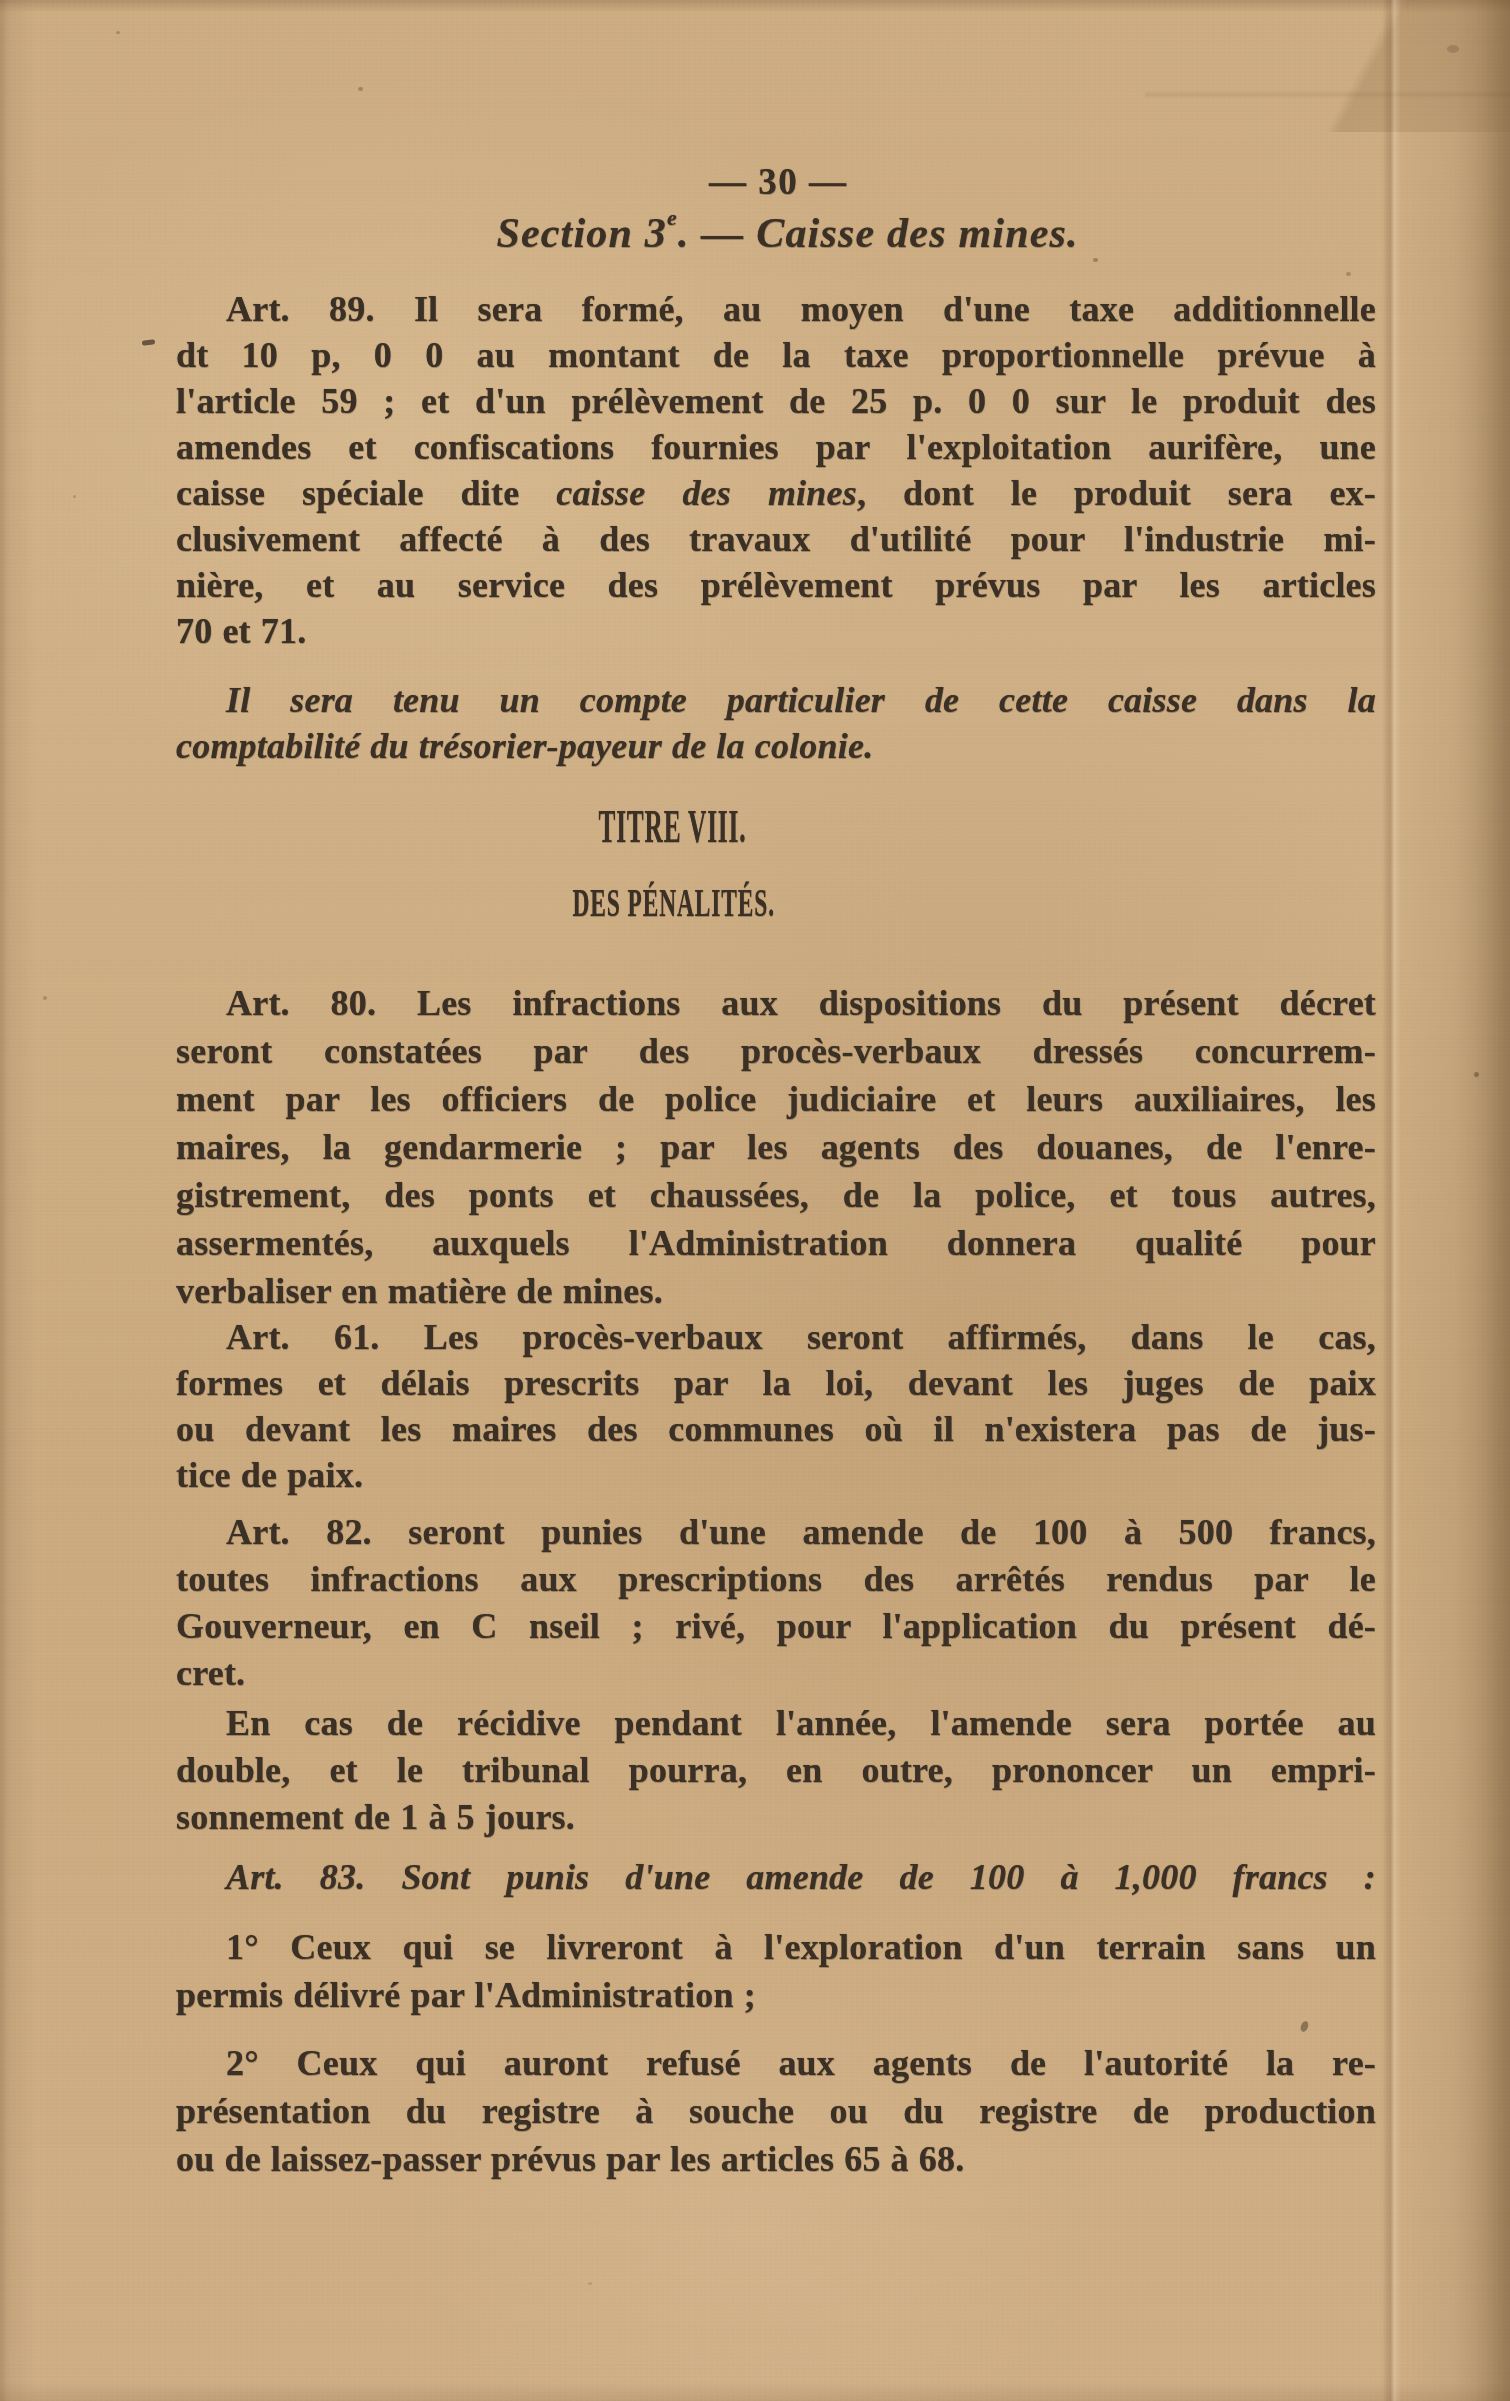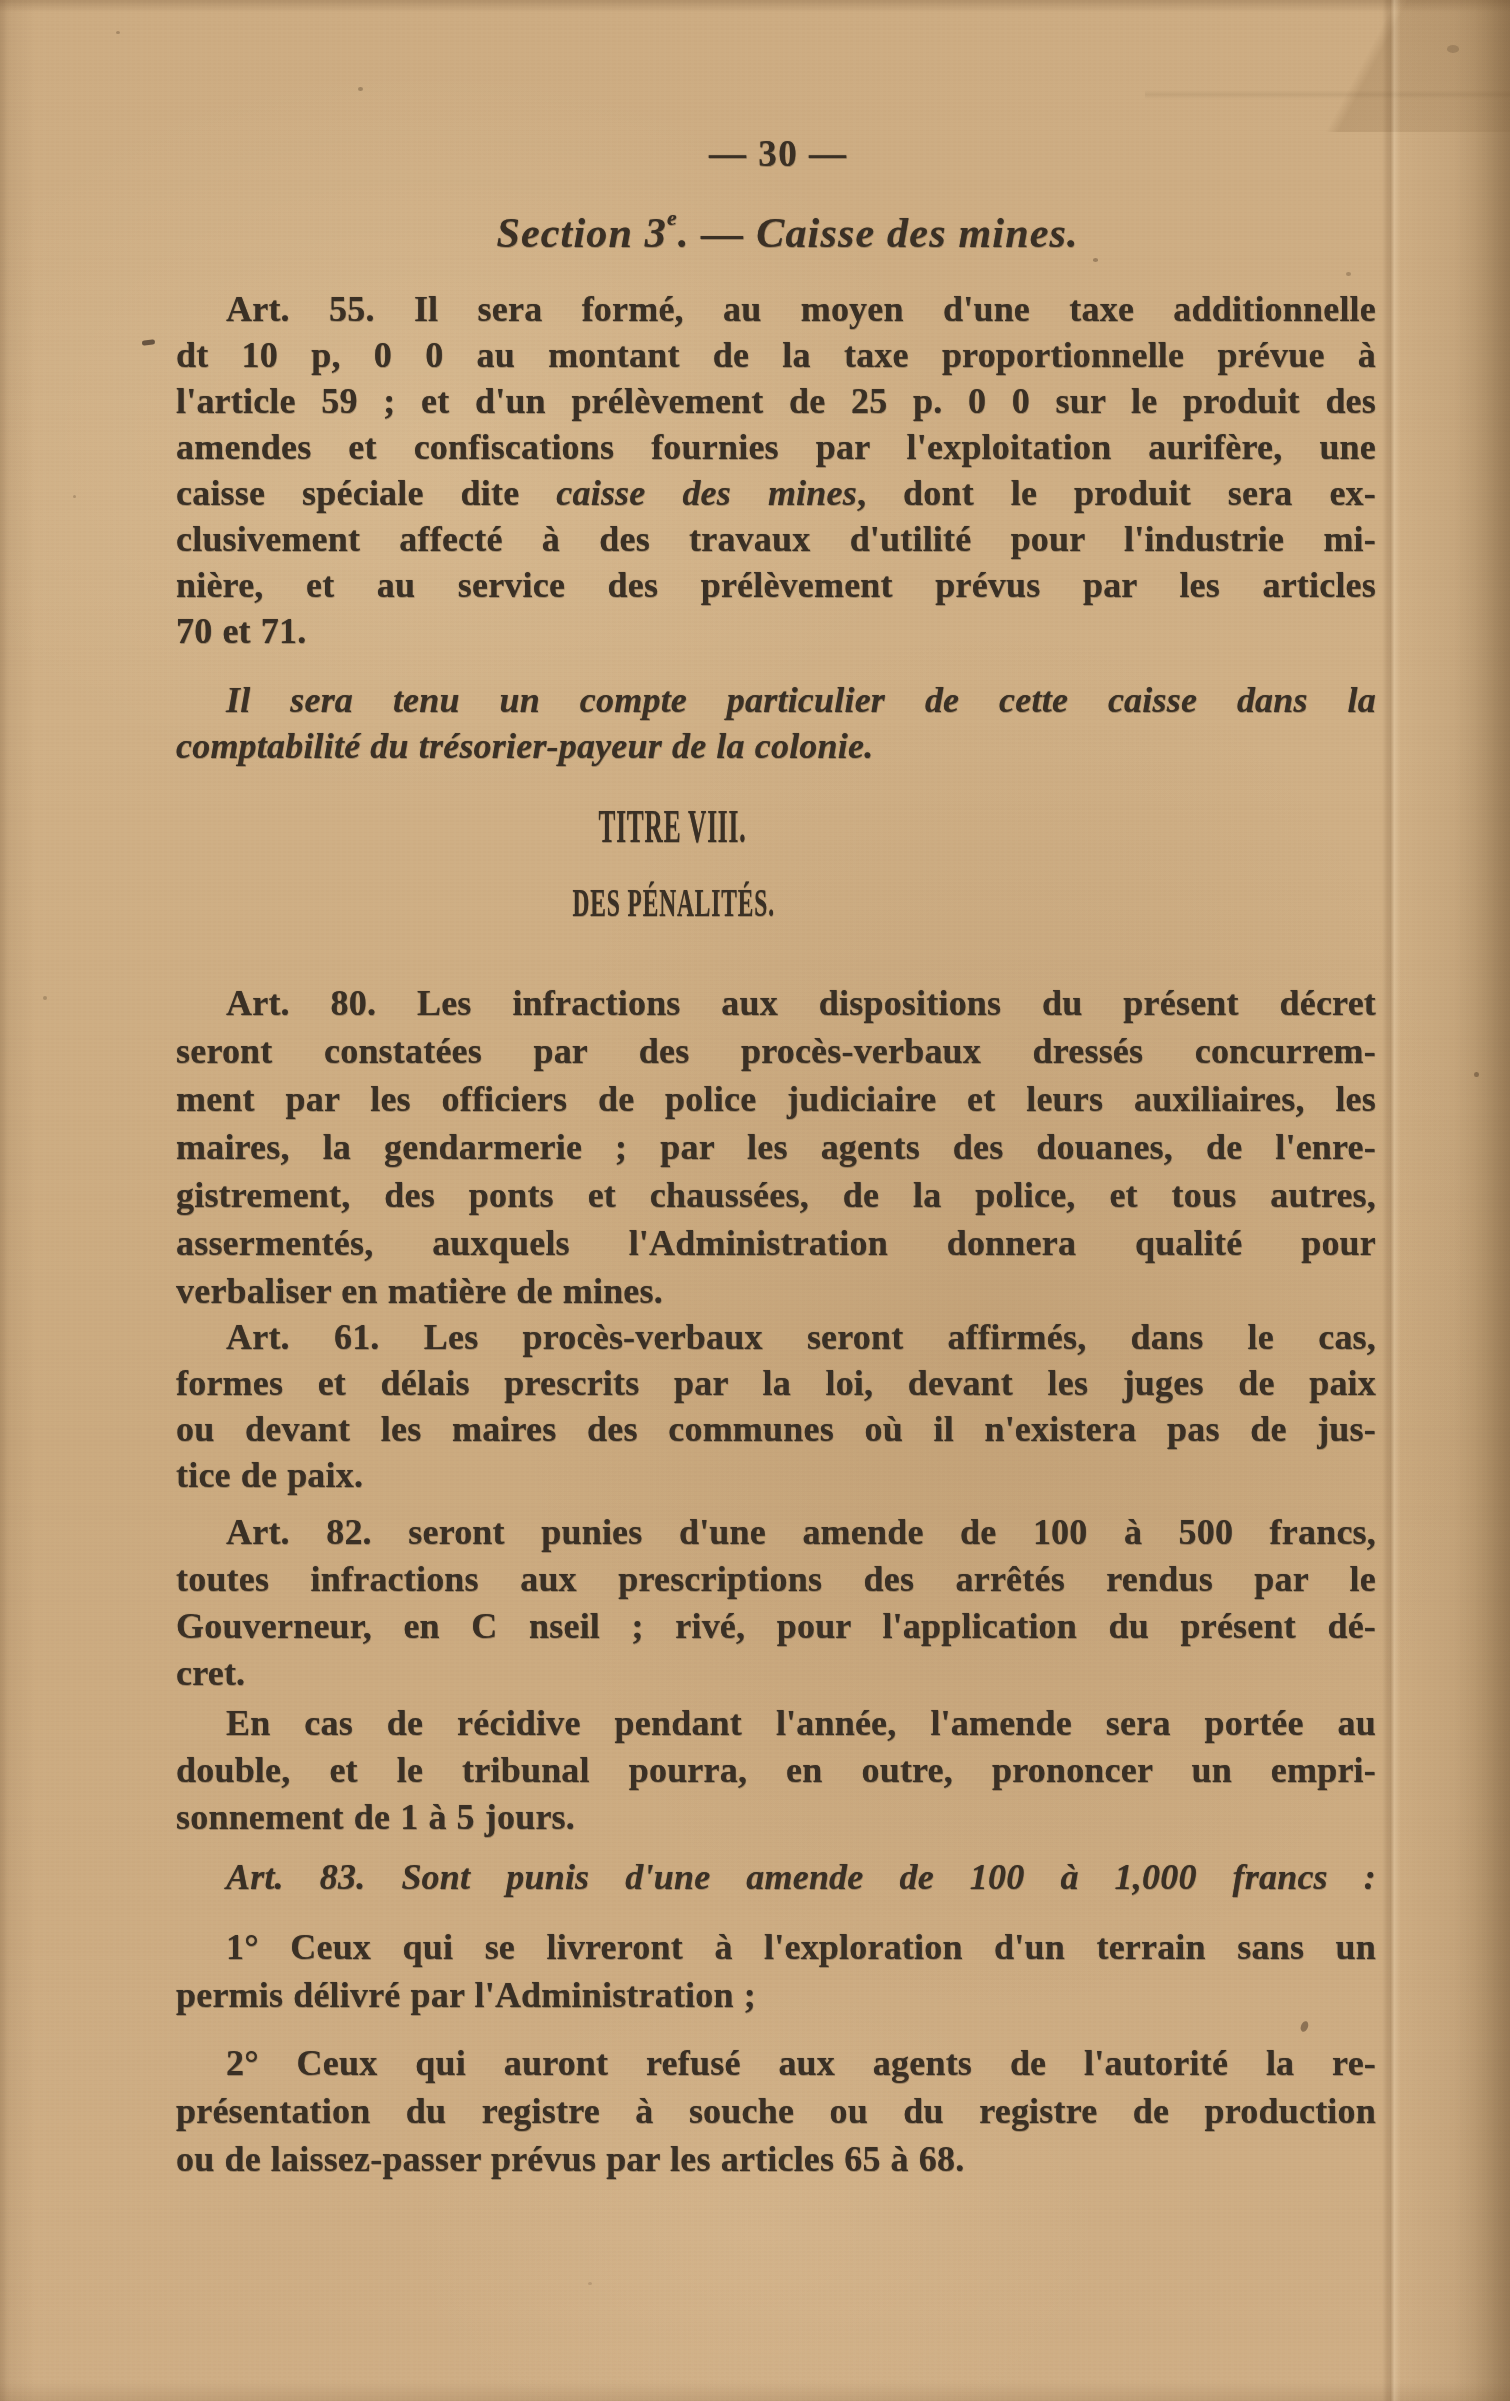--- a/index.html
+++ b/index.html
@@ -54,21 +54,21 @@
     color:#3a3025;font-weight:bold;
     text-shadow:0 0 1px rgba(56,44,30,.55), 0.5px 0.5px 0.5px rgba(56,44,30,.28);
   }
   .block{position:absolute;left:0;right:0;}
   .para{font-size:36px;letter-spacing:0.2px;word-spacing:0.8px;}
   .line{text-align:justify;text-align-last:justify;}
   .line.last{text-align-last:left;}
   .line.first{text-indent:50px;}
   .line.stretch{text-align-last:justify;}
   .center{text-align:center;}
-  .pagenum{font-size:37px;line-height:43px;letter-spacing:1.5px;}
+  .pagenum{font-size:37px;line-height:43px;letter-spacing:1.5px;margin-top:28px;}
   .sectitle{font-style:italic;font-size:42px;line-height:48px;letter-spacing:1.2px;}
   .sectitle sup{font-size:.52em;vertical-align:21.7px;line-height:0;}
   .titre span{display:inline-block;font-size:46px;line-height:50px;transform:scaleX(.55);letter-spacing:1.5px;}
   .penalites span{display:inline-block;font-size:39px;line-height:42px;transform:scaleX(.60);letter-spacing:1.5px;}
   i{font-style:italic;}
 </style>
 </head>
 <body>
 
 <div class="paper"></div>
@@ -89,21 +89,21 @@
 <div class="speck" style="left:851px;top:1731px;width:3.9px;height:3.1px;opacity:.25"></div>
 <div class="speck" style="left:1301px;top:2021px;width:7px;height:10.8px;opacity:.5;transform:rotate(20deg)"></div>
 <div class="speck" style="left:1447px;top:45px;width:11.6px;height:7.7px;opacity:.22"></div>
 <div class="speck" style="left:73px;top:495px;width:3.1px;height:3.1px;opacity:.25"></div>
 <div class="speck" style="left:588px;top:2282px;width:3.9px;height:3.1px;opacity:.18"></div>
 
 <div id="text-column">
     <div class="block center pagenum" style="top: 132px; left: 2.3px; right: -2.3px;"><span>— 30 —</span></div>
     <div class="block center sectitle" style="top: 209px; left: 11.6px; right: -11.6px;"><span>Section 3<sup>e</sup>. — Caisse des mines.</span></div>
     <div class="block para" style="top: 286px; line-height: 46px;">
-      <div class="line first">Art. 55. Il sera formé, au moyen d'une taxe additionnelle</div>
+      <div class="line first">Art. 89. Il sera formé, au moyen d'une taxe additionnelle</div>
       <div class="line">dt 10 p, 0 0 au montant de la taxe proportionnelle prévue à</div>
       <div class="line">l'article 59 ; et d'un prélèvement de 25 p. 0 0 sur le produit des</div>
       <div class="line">amendes et confiscations fournies par l'exploitation aurifère, une</div>
       <div class="line">caisse spéciale dite <i>caisse des mines</i>, dont le produit sera ex-</div>
       <div class="line">clusivement affecté à des travaux d'utilité pour l'industrie mi-</div>
       <div class="line">nière, et au service des prélèvement prévus par les articles</div>
       <div class="line last">70 et 71.</div>
     </div>
     <div class="block para" style="top: 677px; line-height: 46px; font-style: italic;">
       <div class="line first">Il sera tenu un compte particulier de cette caisse dans la</div>

